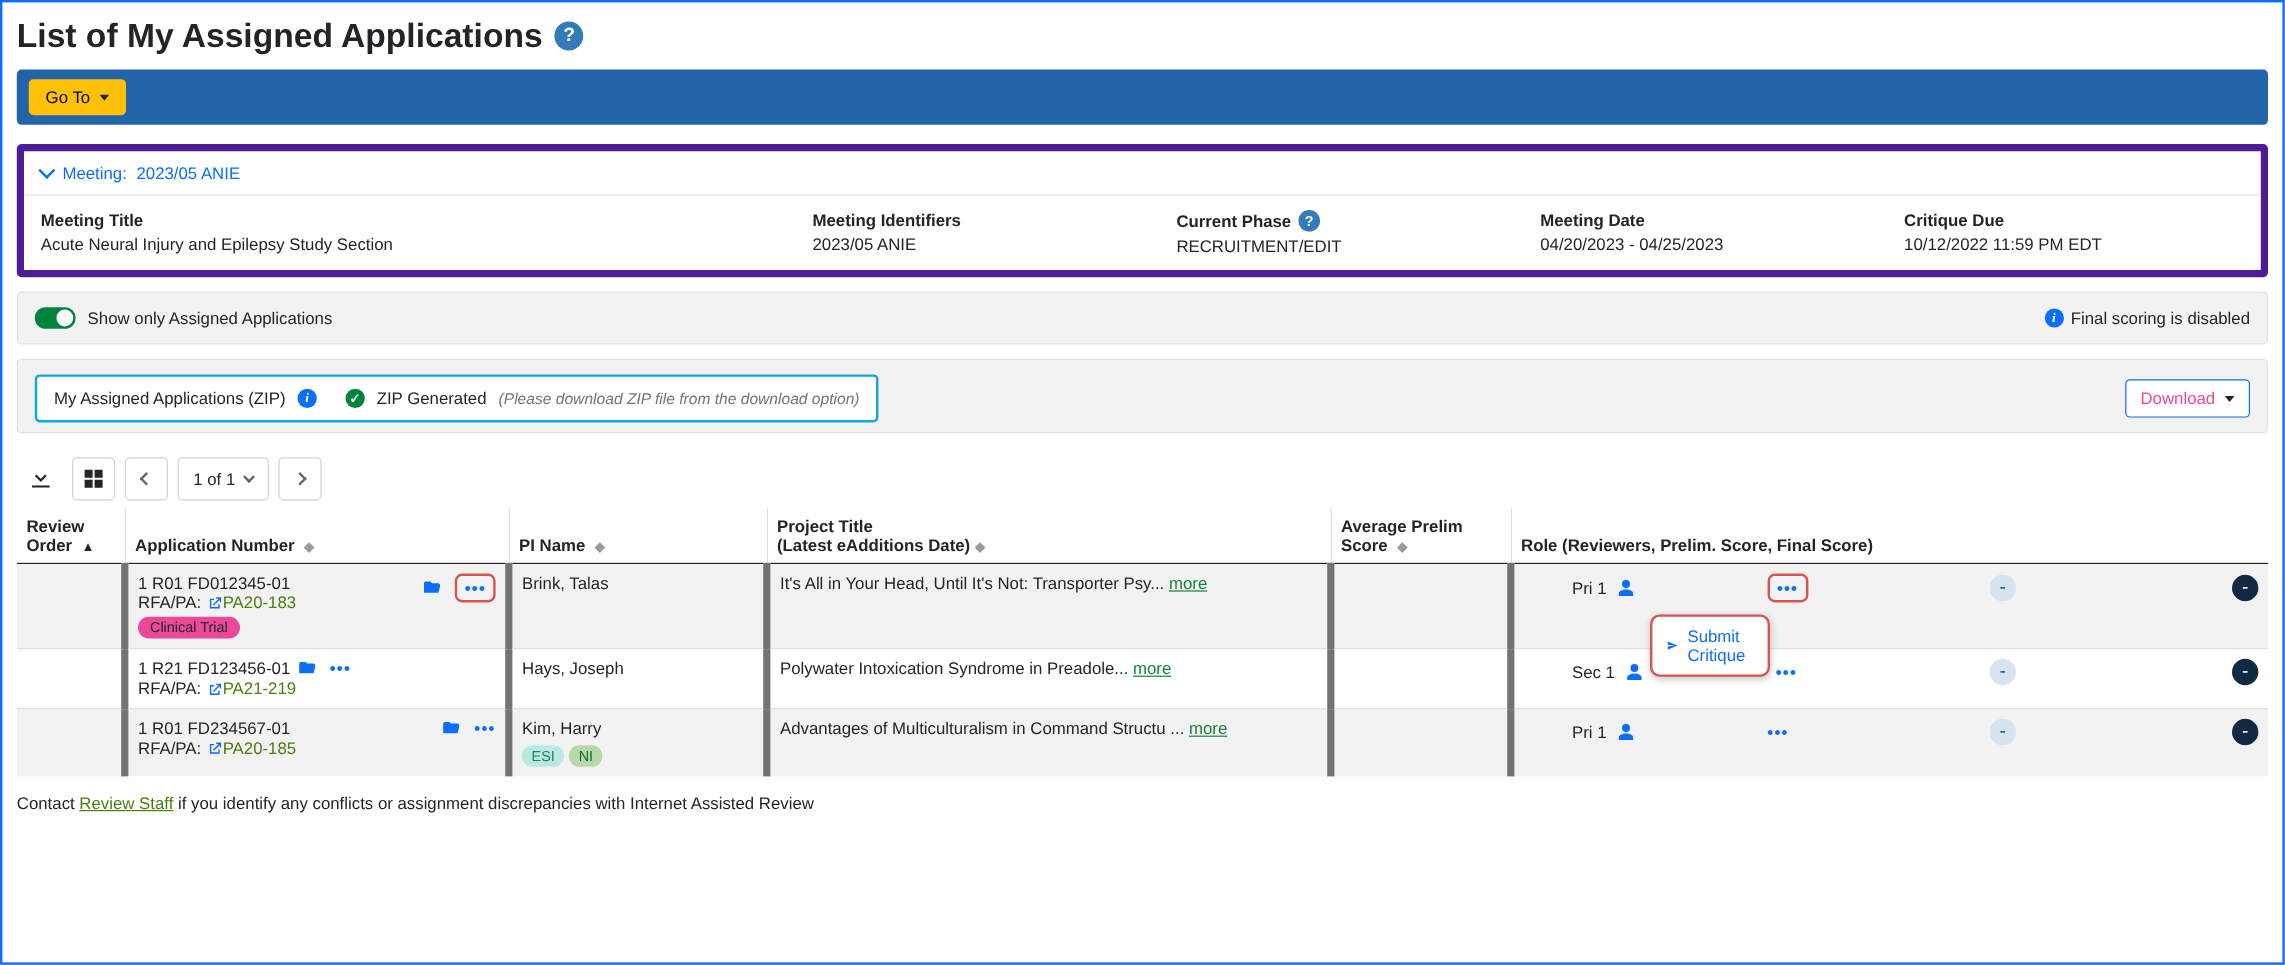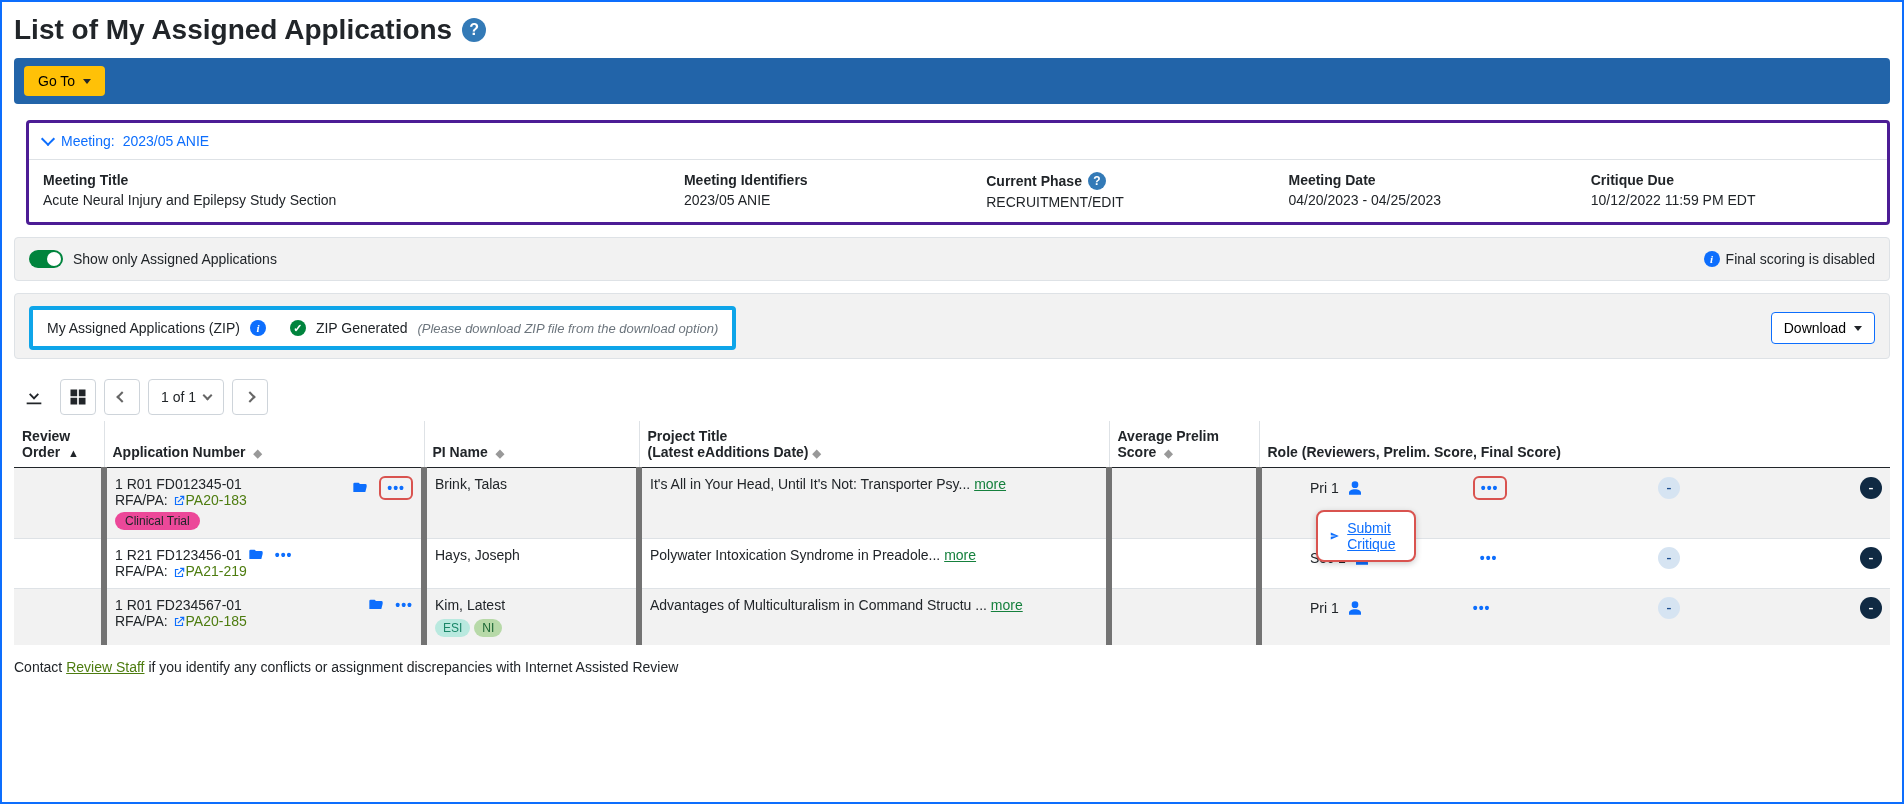--- a/index.html
+++ b/index.html
@@ -41,24 +41,23 @@
   .caret-down::after {
     content: '';
     display: inline-block;
     border-top: 5px solid #212529;
     border-left: 4px solid transparent;
     border-right: 4px solid transparent;
     margin-left: 2px;
     vertical-align: middle;
   }
   .panel {
-    border: 3px solid #4c1d95;
+    border: 6px solid #4c1d95;
     border-radius: 4px;
     margin-bottom: 12px;
-    margin-left: 12px;
   }
   .panel-header {
     padding: 10px 14px;
     color: #0d6efd;
     display: flex;
     align-items: center;
     gap: 8px;
     cursor: pointer;
   }
   .chevron-down {
@@ -95,32 +94,32 @@
   .toggle::after {
     content: ''; position: absolute; right: 2px; top: 2px; width: 14px; height: 14px; background: #fff; border-radius: 50%;
   }
   .info-right { color: #0d6efd; display: flex; align-items: center; gap: 6px; }
   .info-right span:last-child { color: #212529; }
   .zip-panel {
     display: flex; justify-content: space-between; align-items: center;
     padding: 12px 14px 8px;
   }
   .zip-box {
-    border: 4px solid #0ea5e9;
+    border: 2px solid #0ea5e9;
     border-radius: 4px;
     padding: 10px 14px;
     display: flex;
     align-items: center;
     gap: 10px;
     background: #fff;
   }
   .zip-note { color: #6c757d; font-style: italic; font-size: 13px; }
   .download-btn {
     border: 1px solid #0d6efd;
-    color: #000000;
+    color: #ec4899;
     background: #fff;
     padding: 7px 12px;
     border-radius: 4px;
     cursor: pointer;
     display: inline-flex;
     align-items: center;
     gap: 6px;
     font-size: 14px;
   }
   .table-controls {
@@ -370,21 +369,21 @@
                   </svg>PA20-183</a></div><span class="badge-yellow">Clinical Trial</span></div>
             <div style="display:flex;gap:10px;align-items:center;">
               <span class="folder-icon">
                 <svg width="18" height="16" viewBox="0 0 24 24">
                   <path fill="#0d6efd" d="M10 4l2 2h8a2 2 0 012 2v2H4l-2 8V6a2 2 0 012-2h6zm12 6l-2 8H2l2-8h18z"></path>
                 </svg>
               </span>
               <span class="red-highlight"><span class="dots-icon">•••</span></span>
             </div>
           </div>
-          <div class="popout-box" style="top:42px;left:1209px;text-decoration:underline;">
+          <div class="popout-box" style="top:42px;left:1268px;">
             <svg width="16" height="16" viewBox="0 0 24 24">
               <path fill="#0d6efd" d="M2 21l21-9L2 3v7l15 2-15 2v7z"></path>
             </svg>
             <span>Submit Critique</span>
           </div>
         </td>
         <td>
           <div>Brink, Talas</div>
         </td>
         <td><span>It's All in Your Head, Until It's Not: Transporter Psy... </span><a class="link">more</a></td>
@@ -470,21 +469,21 @@
               <span class="folder-icon">
                 <svg width="18" height="16" viewBox="0 0 24 24">
                   <path fill="#0d6efd" d="M10 4l2 2h8a2 2 0 012 2v2H4l-2 8V6a2 2 0 012-2h6zm12 6l-2 8H2l2-8h18z"></path>
                 </svg>
               </span>
               <span class="dots-icon">•••</span>
             </div>
           </div>
         </td>
         <td>
-          <div>Kim, Latest</div>
+          <div>Kim, Harry</div>
           <div style="margin-top:6px"><span class="badge-esi esi">ESI</span> <span class="badge-esi ni">NI</span> </div>
         </td>
         <td><span>Advantages of Multiculturalism in Command Structu ... </span><a class="link">more</a></td>
         <td></td>
         <td>
           <div class="role-cell">
             <div>
               <span>Pri 1</span> 
               <span class="person-icon">
                 <svg width="16" height="16" viewBox="0 0 24 24">

